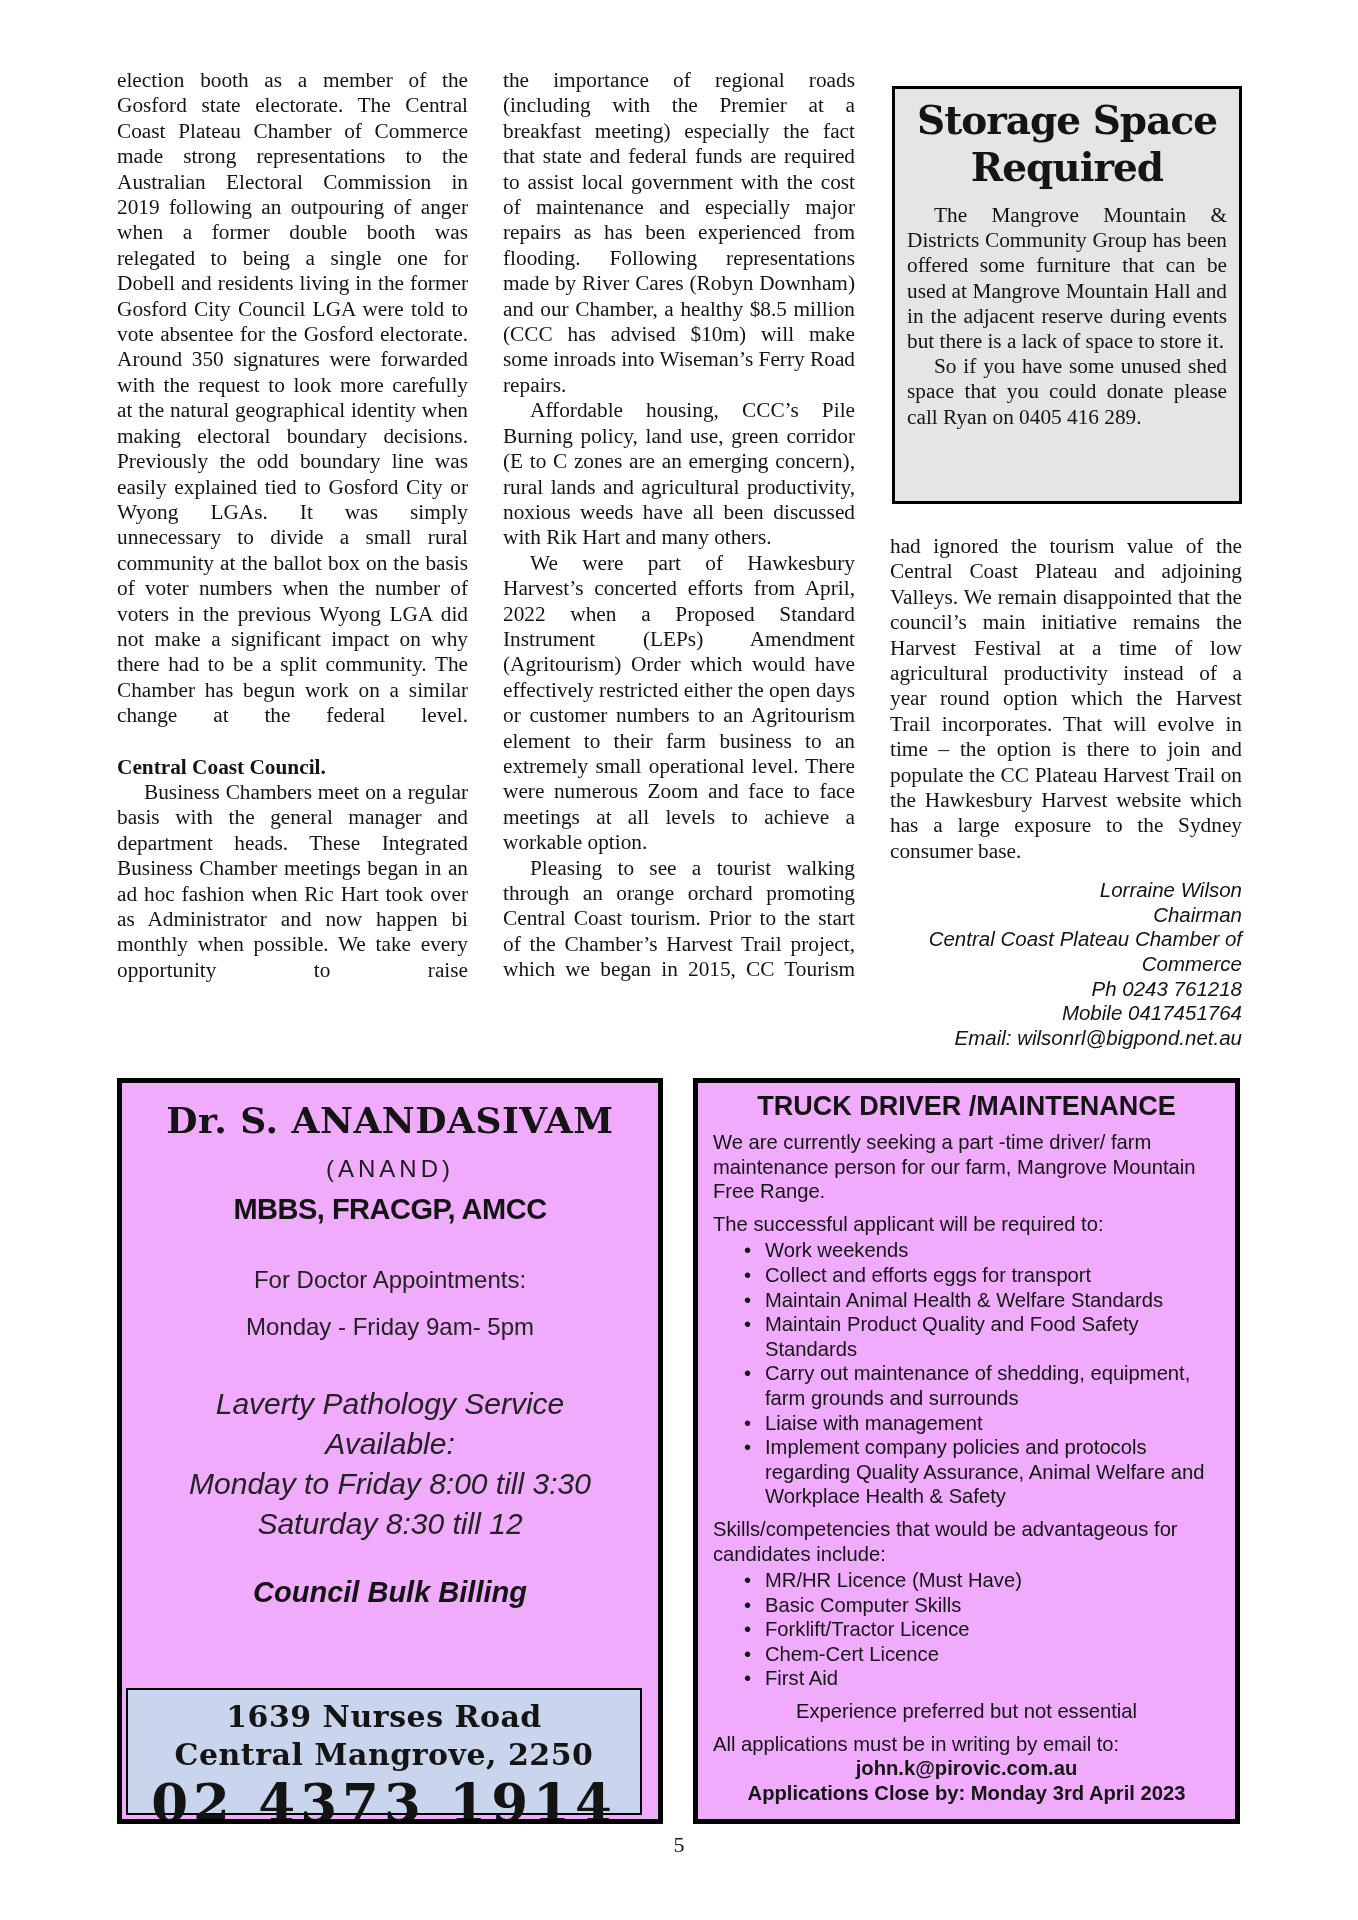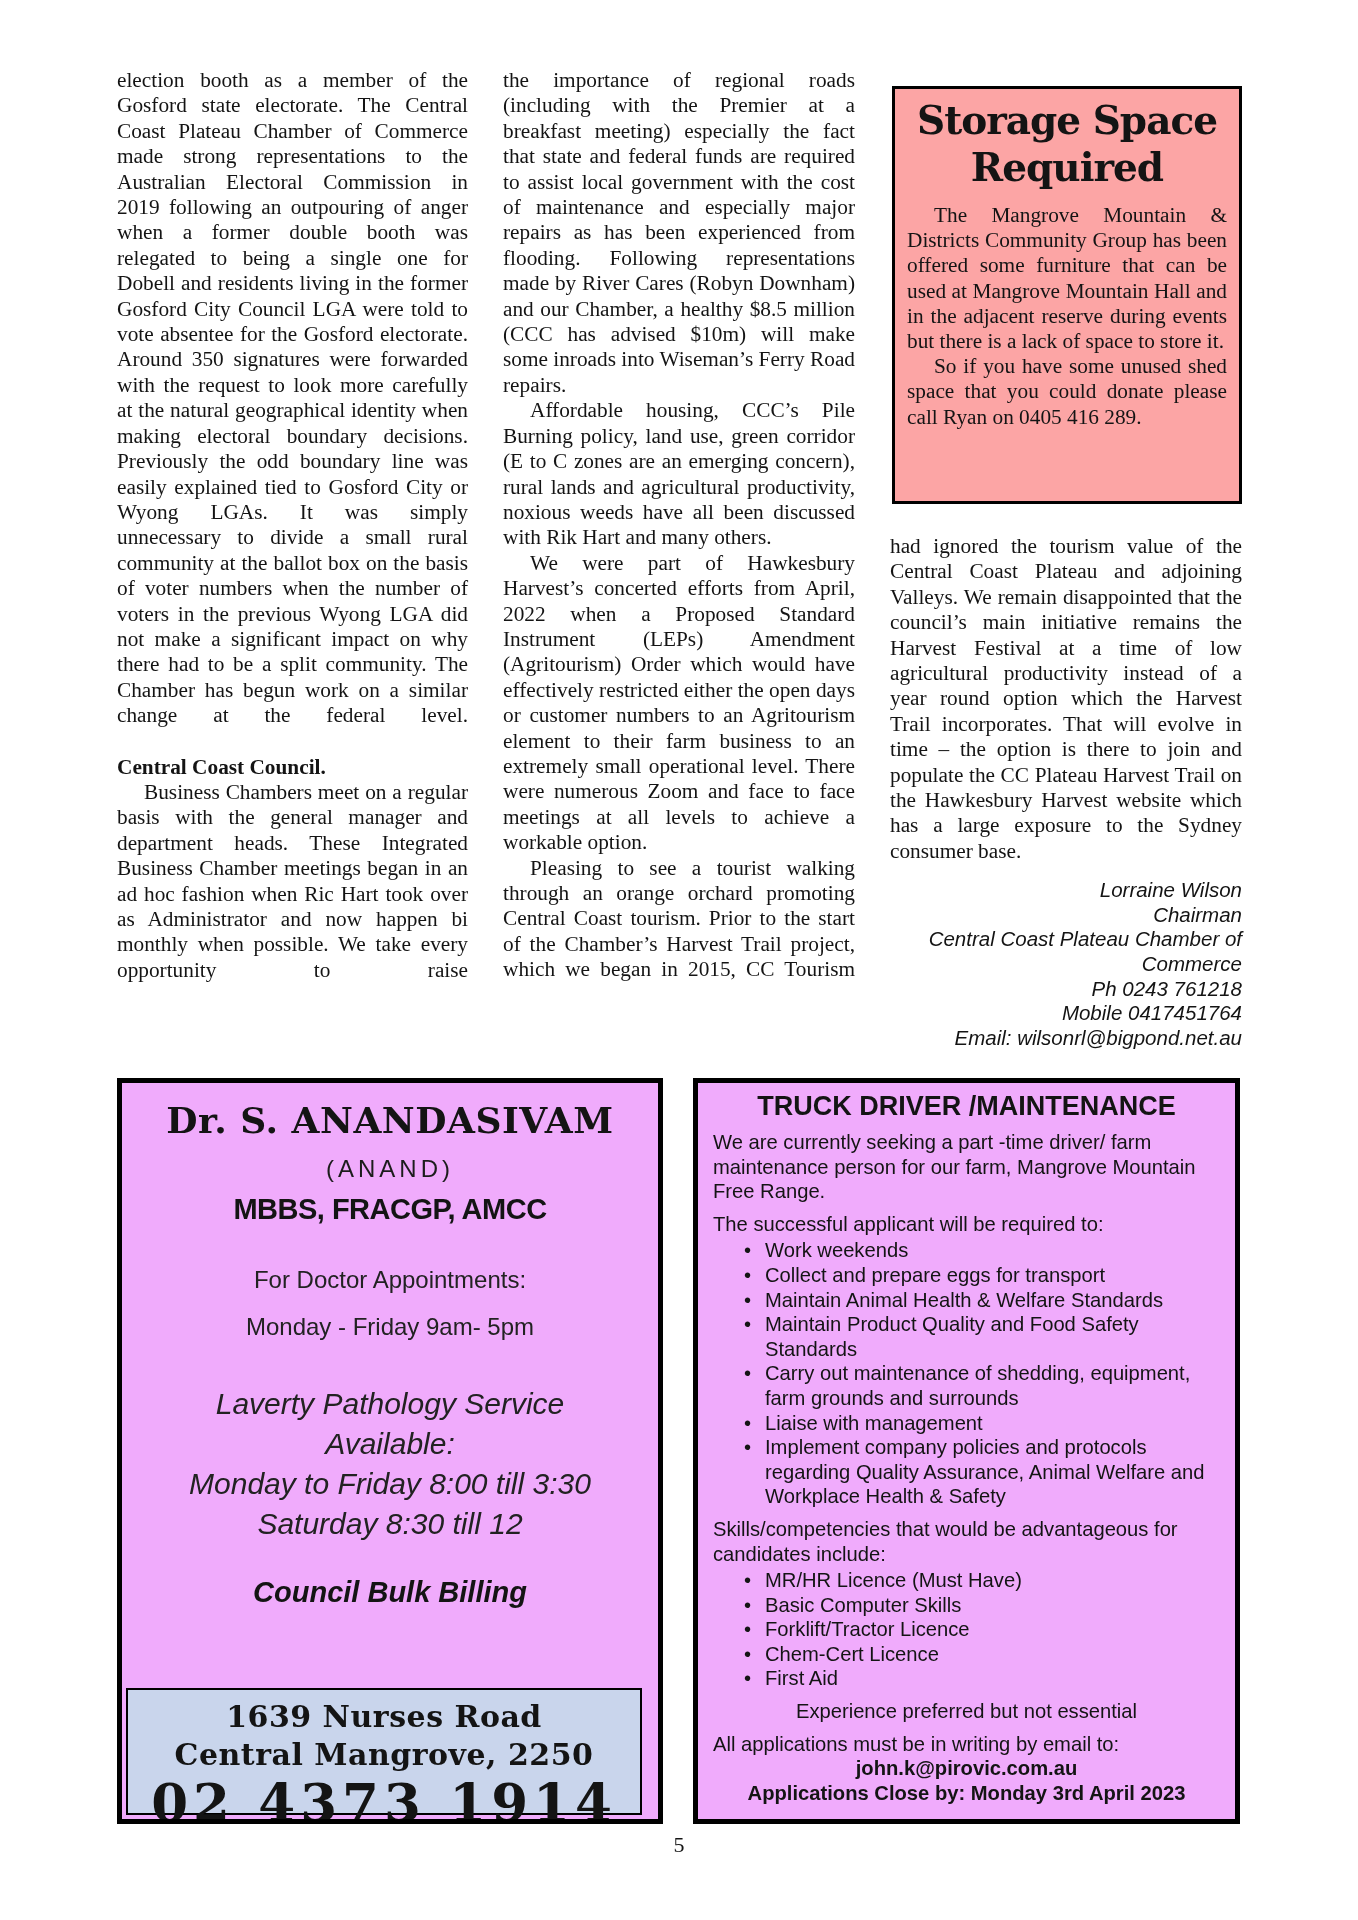--- a/index.html
+++ b/index.html
@@ -10,21 +10,21 @@
   }
   
   .bodycol { position:absolute; font-size:21.3px; line-height:25.4px; text-align:justify; }
   .bodycol p { margin:0; }
   p.ind { text-indent:27px; }
   p.stretch { text-align-last:justify; }
   .col-heading { font-weight:bold; margin-top:26px !important; text-align:left; }
   
   .storage {
     position:absolute; left:892px; top:86px; width:350px; height:418px;
-    border:3px solid #000; box-sizing:border-box; padding:4px 12px 0; background:#fca5a5;
+    border:3px solid #000; box-sizing:border-box; padding:4px 12px 0; background:#e5e5e5;
   }
   .storage-title {
     text-align:center; font-family:"DejaVu Serif", serif; font-weight:bold;
     font-size:39px; line-height:47px; letter-spacing:-1px; margin:4px 0 12px;
   }
   .storage p { font-size:21.3px; line-height:25.2px; text-align:justify; margin:0; }
   
   .sig {
     margin-top:14px; font-family:"Liberation Sans", sans-serif; font-style:italic;
     font-size:20.5px; line-height:24.6px; text-align:right;
@@ -122,21 +122,21 @@
       <div class="addr-phone">02 4373 1914</div>
     </div>
   </div>
 
   <div class="ad ad-position pos-body">
     <div class="pos-subtitle">TRUCK DRIVER /MAINTENANCE</div>
     <p>We are currently seeking a part -time driver/ farm maintenance person for our farm, Mangrove Mountain Free Range.</p>
     <p>The successful applicant will be required to:</p>
     <ul class="pos-list">
       <li>Work weekends</li>
-      <li>Collect and prepare eggs for transport</li>
+      <li>Collect and efforts eggs for transport</li>
       <li>Maintain Animal Health &amp; Welfare Standards</li>
       <li>Maintain Product Quality and Food Safety Standards</li>
       <li>Carry out maintenance of shedding, equipment, farm grounds and surrounds</li>
       <li>Liaise with management</li>
       <li>Implement company policies and protocols regarding Quality Assurance, Animal Welfare and Workplace Health &amp; Safety</li>
     </ul>
     <p>Skills/competencies that would be advantageous for candidates include:</p>
     <ul class="pos-list">
       <li>MR/HR Licence (Must Have)</li>
       <li>Basic Computer Skills</li>

